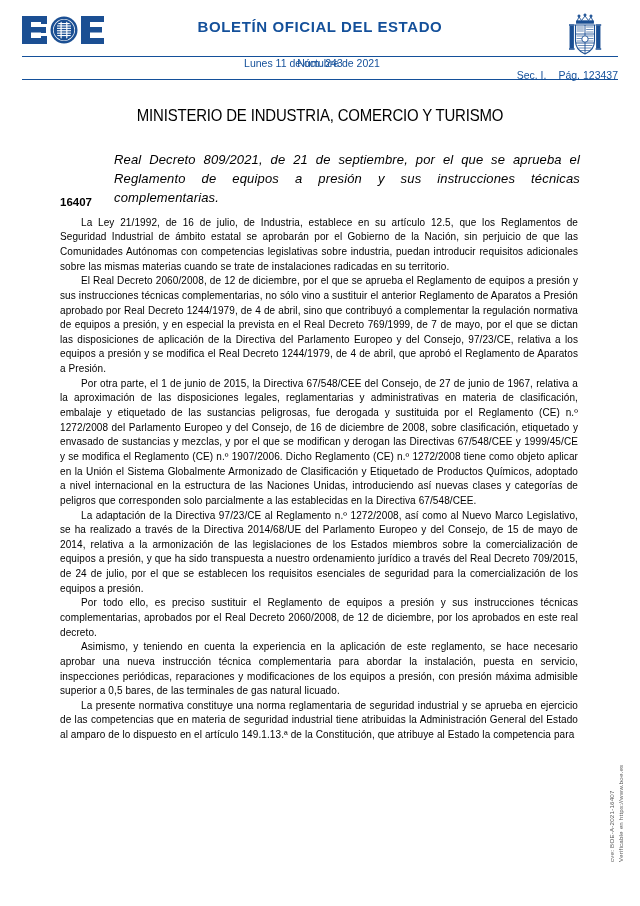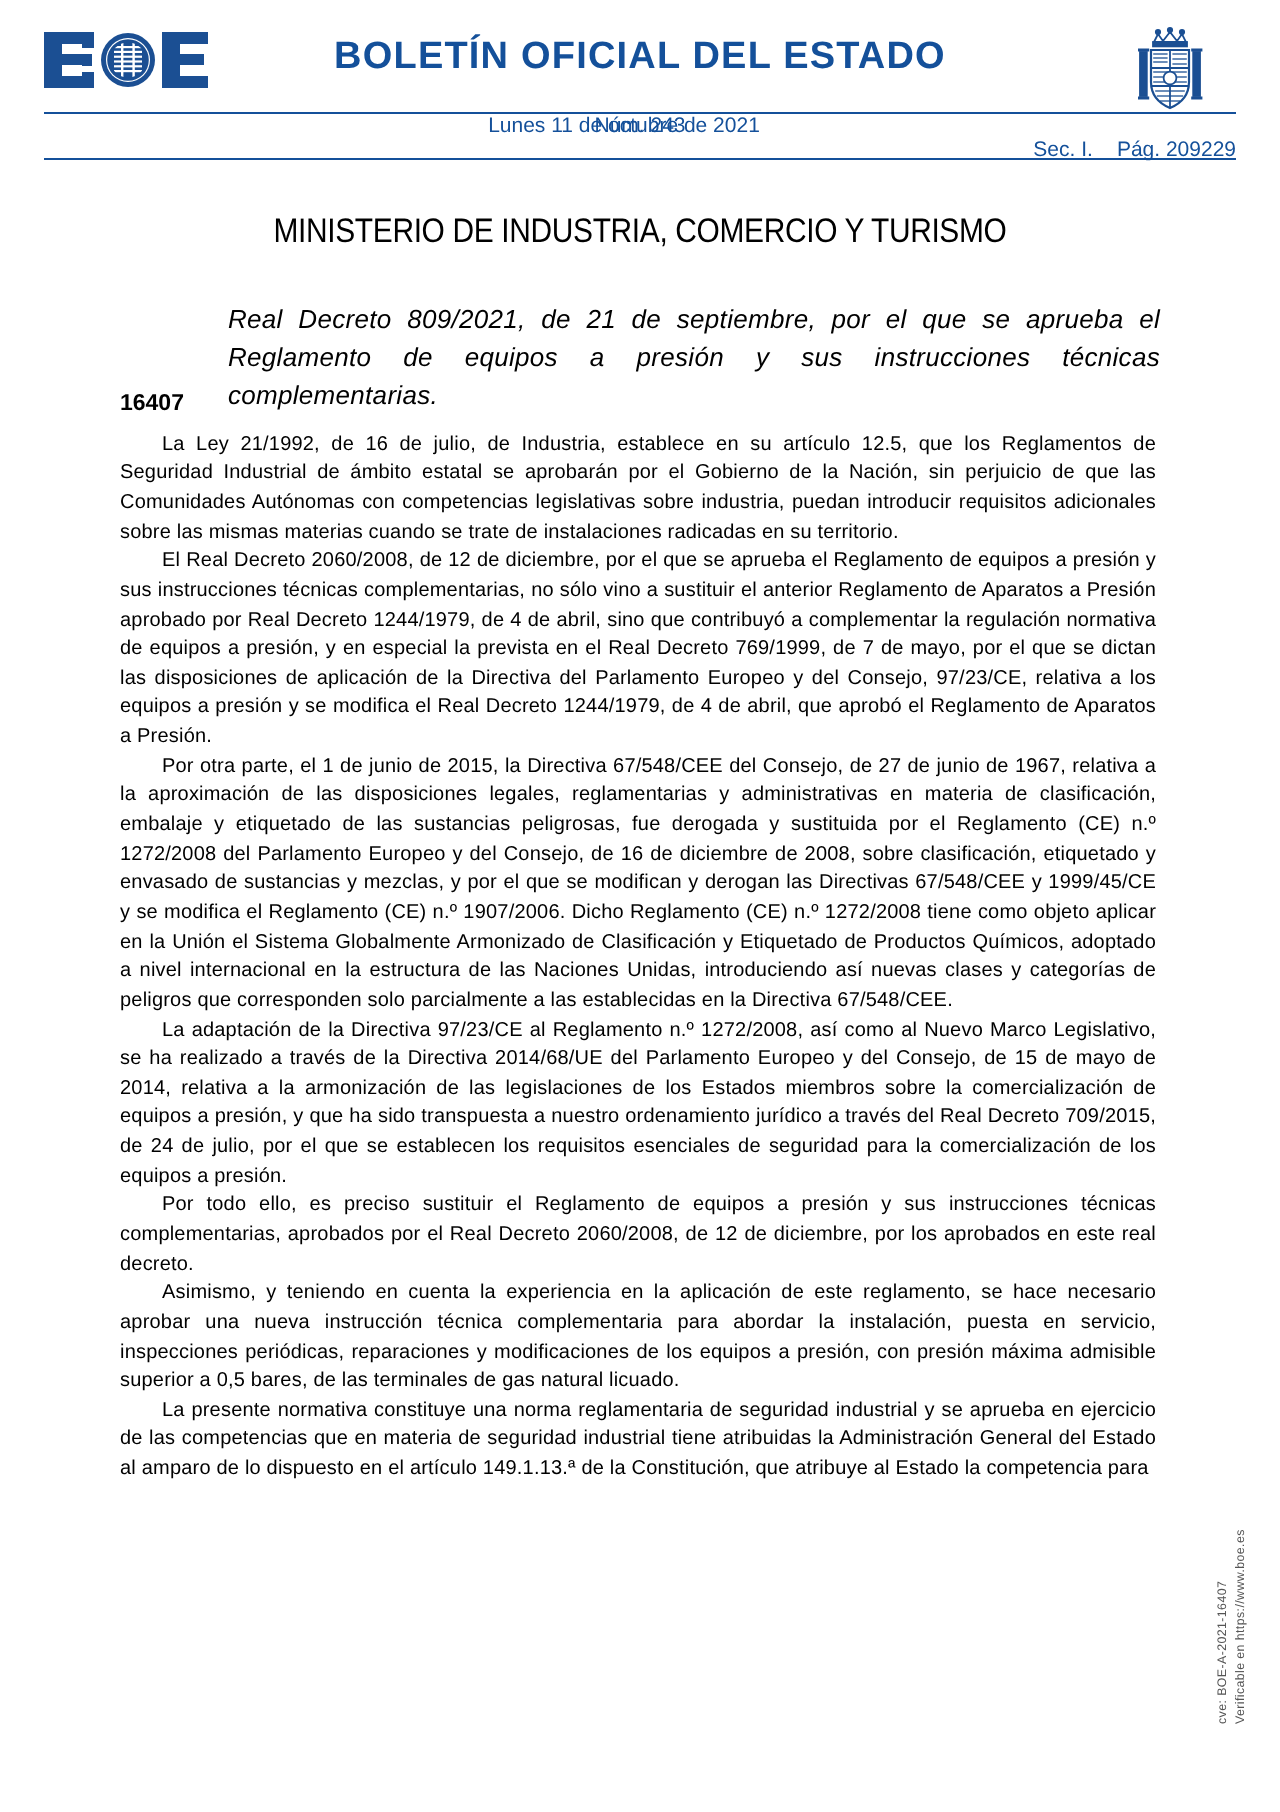--- a/index.html
+++ b/index.html
@@ -42,21 +42,21 @@
     margin-top: 4px;
   }
   .boe-logo svg { display: block; }
 
   .masthead-title {
     position: absolute;
     left: 0;
     right: 0;
     top: 18px;
     text-align: center;
-    font-size: 19px;
+    font-size: 15px;
     font-weight: bold;
     letter-spacing: 0.6px;
     color: #14509a;
     font-family: "Liberation Sans", sans-serif;
   }
 
   .coat-arms {
     position: absolute;
     right: 38px;
     top: 12px;
@@ -267,21 +267,21 @@
     </div>
   </div>
 
   <div class="rule-top"></div>
 
   <div class="subheader">
     <span class="sh-num">Núm. 243</span>
     <span class="sh-date">Lunes 11 de octubre de 2021</span>
     <span class="sh-right">
       <span>Sec. I.</span>
-      <span>Pág. 209229</span>
+      <span>Pág. 123437</span>
     </span>
   </div>
 
   <div class="rule-bottom"></div>
 
   <div class="content">
 
 
     <div class="ministerio">MINISTERIO DE INDUSTRIA, COMERCIO Y TURISMO</div>
 

